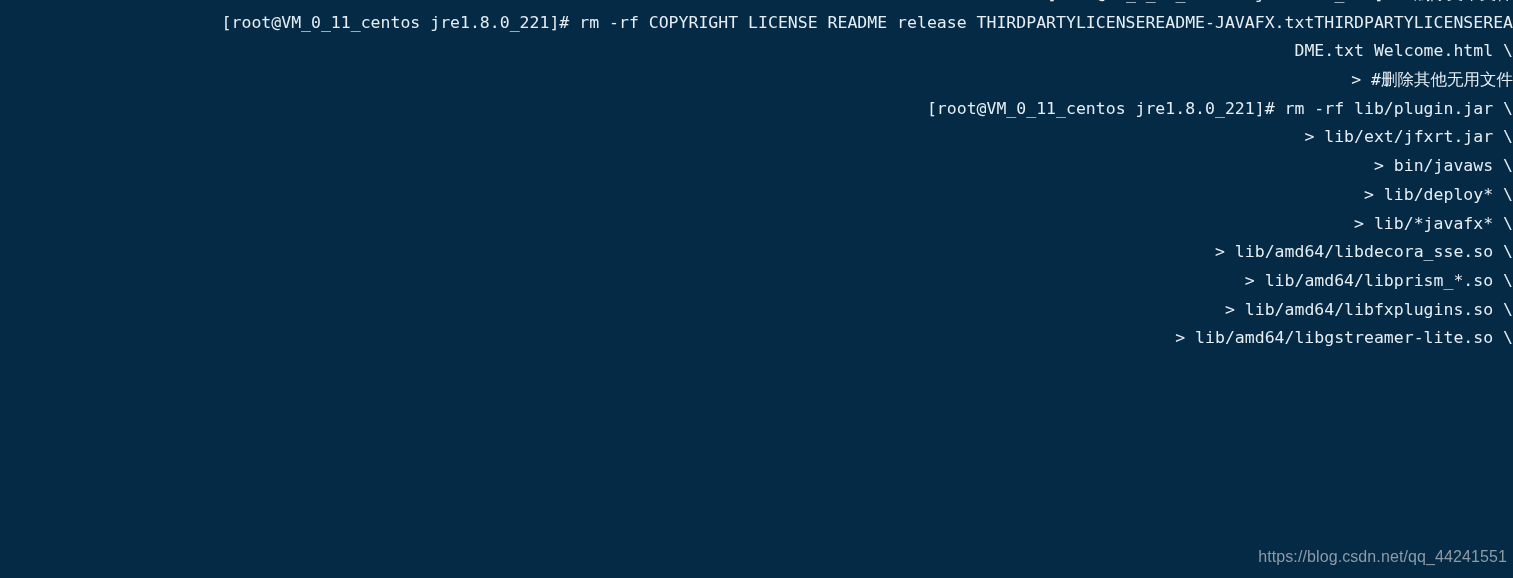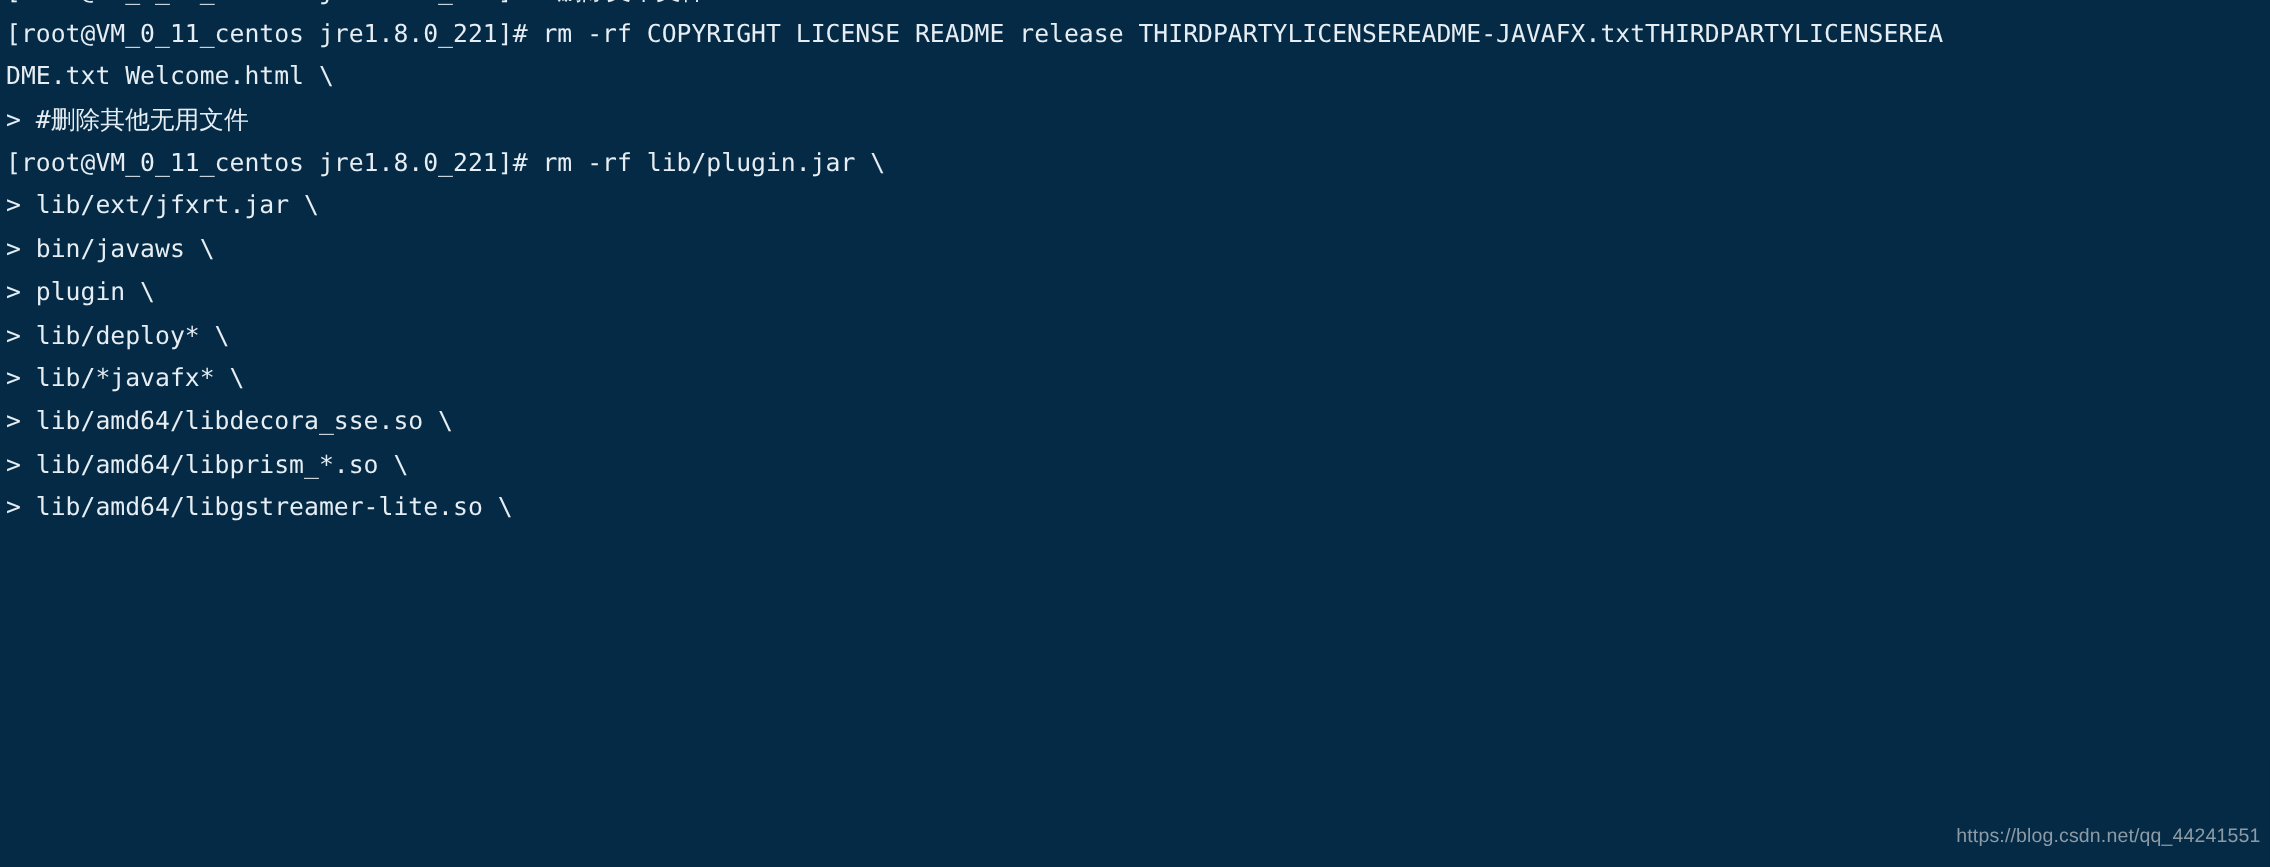--- a/index.html
+++ b/index.html
@@ -33,39 +33,39 @@
     color: #e6edf3;
     font-family: "DejaVu Sans Mono", "Liberation Mono", monospace;
     font-size: 16.5px;
     overflow: hidden;
   }
   .watermark {
     position: absolute;
     right: 6px;
     bottom: 6px;
     font-family: "Liberation Sans", "DejaVu Sans", sans-serif;
-    font-size: 13px;
+    font-size: 16px;
     color: #8d9ba6;
     letter-spacing: 0.1px;
     white-space: nowrap;
   }
 </style>
 </head>
 <body>
 
-<div id="terminal" style="background: rgb(4, 42, 69); color: rgb(230, 237, 243);">
+<div id="terminal" style="background: rgb(4, 42, 69); color: rgb(230, 237, 243); text-align: right;">
   <div id="terminal-lines">
       <div class="term-line">[root@VM_0_11_centos jre1.8.0_221]# #删除文本文件</div>
       <div class="term-line">[root@VM_0_11_centos jre1.8.0_221]# rm -rf COPYRIGHT LICENSE README release THIRDPARTYLICENSEREADME-JAVAFX.txtTHIRDPARTYLICENSEREA</div>
       <div class="term-line">DME.txt Welcome.html \</div>
       <div class="term-line">&gt; #删除其他无用文件</div>
       <div class="term-line">[root@VM_0_11_centos jre1.8.0_221]# rm -rf lib/plugin.jar \</div>
       <div class="term-line">&gt; lib/ext/jfxrt.jar \</div>
       <div class="term-line">&gt; bin/javaws \</div>
-      <div class="term-line">&gt; plugin \</div>
       <div class="term-line">&gt; lib/deploy* \</div>
       <div class="term-line">&gt; lib/*javafx* \</div>
       <div class="term-line">&gt; lib/amd64/libdecora_sse.so \</div>
       <div class="term-line">&gt; lib/amd64/libprism_*.so \</div>
+      <div class="term-line">&gt; lib/amd64/libfxplugins.so \</div>
       <div class="term-line">&gt; lib/amd64/libgstreamer-lite.so \</div>
     </div>
   <div class="watermark" style="color: rgb(141, 155, 166);">https://blog.csdn.net/qq_44241551</div>
 </div>
 
 </body></html>

